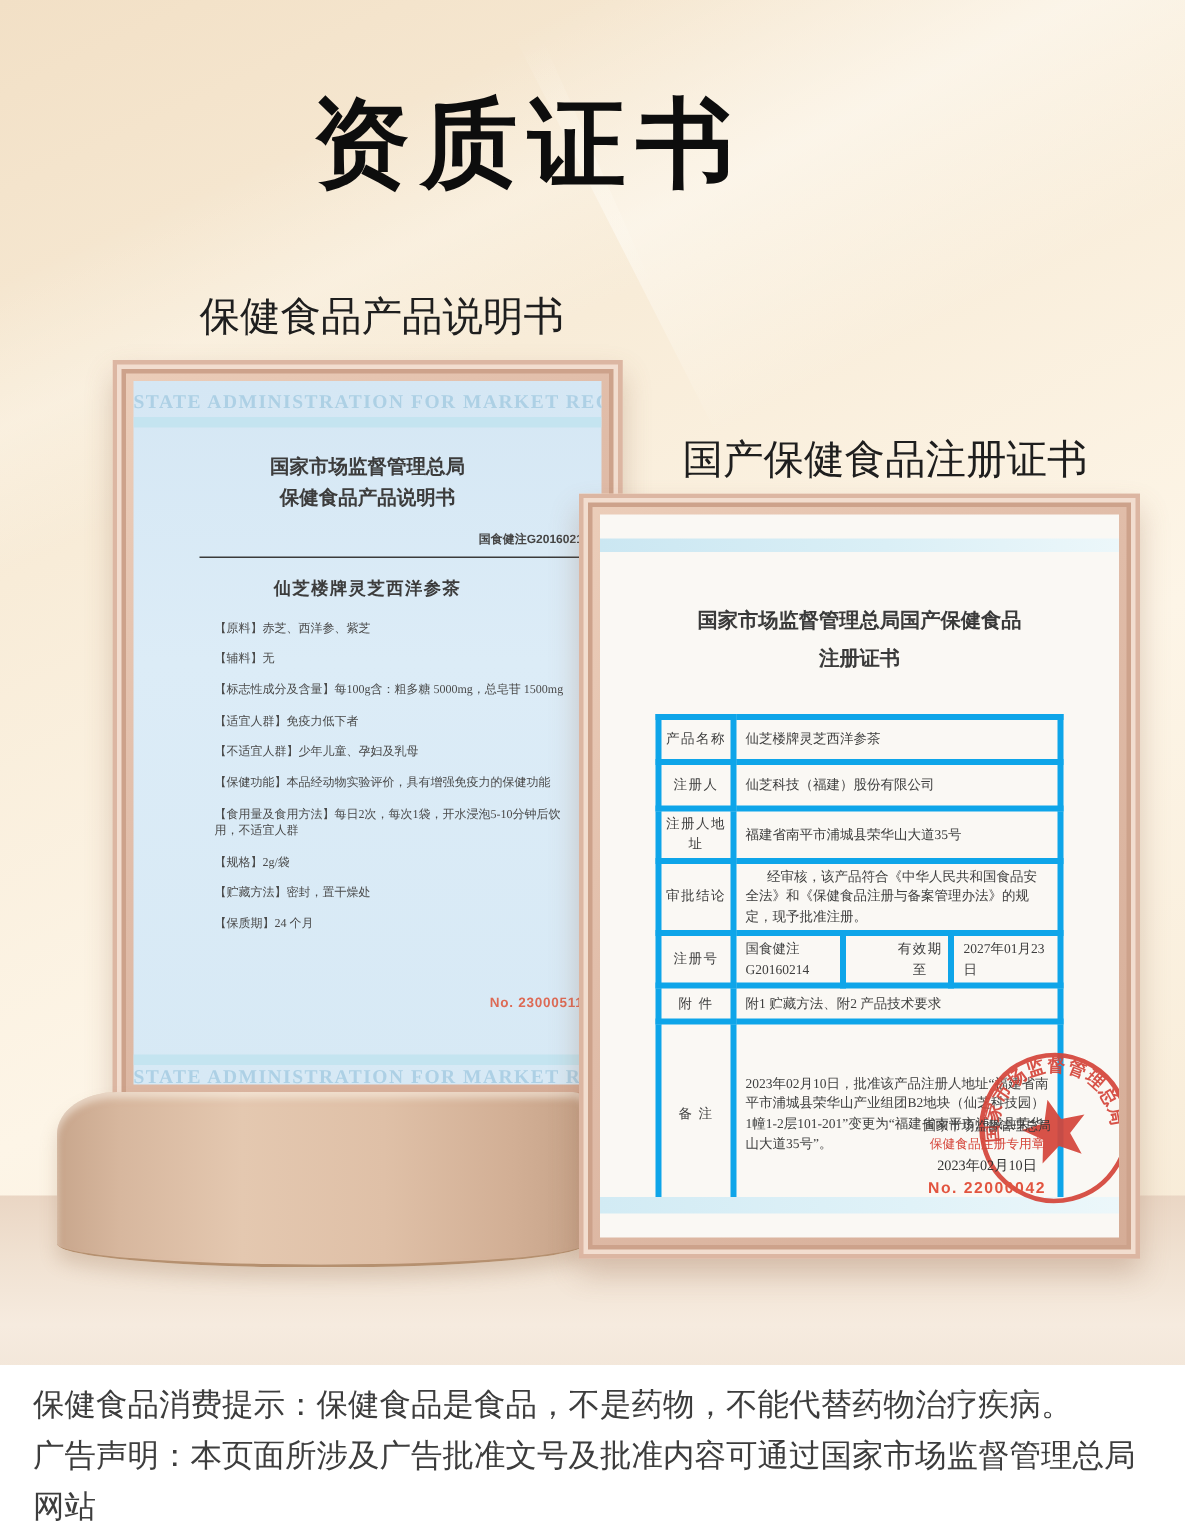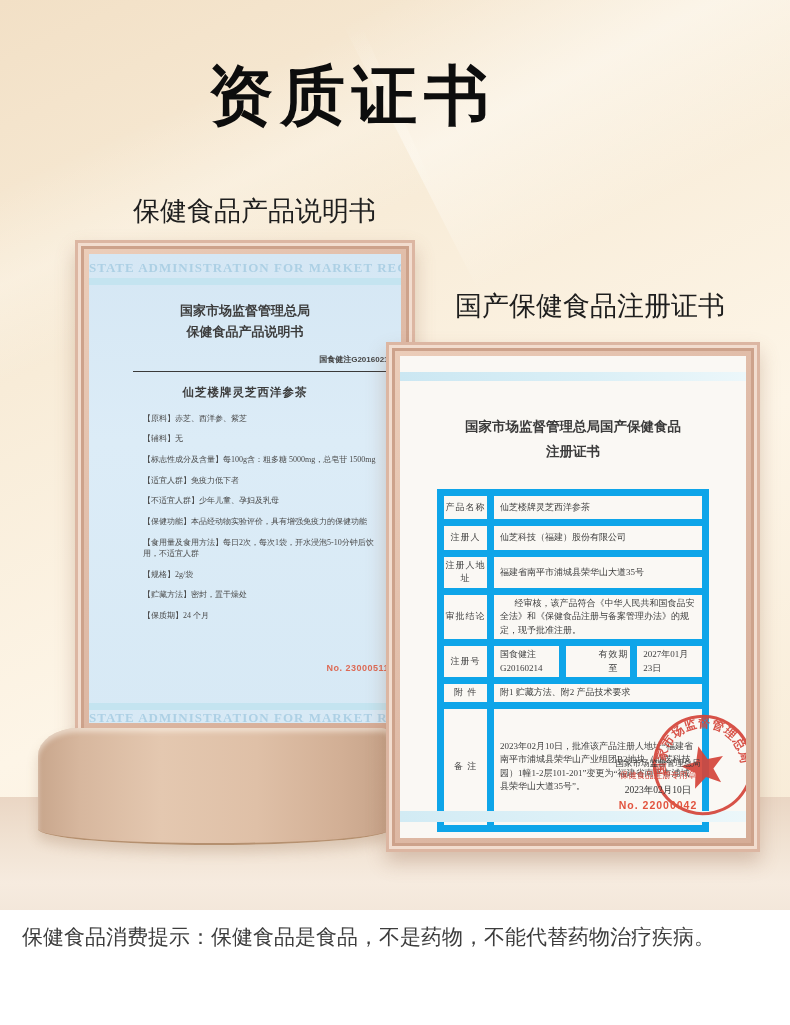--- a/index.html
+++ b/index.html
@@ -22,21 +22,21 @@
   #label-right { left:455px; top:288px; }
 
   #floor { position:absolute; left:0; top:797px; width:790px; height:115px; z-index:1;
     background:linear-gradient(180deg,#ead6c4 0%,#f0e1d1 35%,#f6ebdf 75%,#f3e7da 100%); }
 
   .frame { position:absolute; padding:14px;
     background:linear-gradient(135deg,#ecceba 0%,#e0bca8 45%,#d5ac96 100%);
     box-shadow: inset 0 0 0 3px #dcb6a2, inset 0 0 0 6px #f2ddcf, inset 0 0 0 9px #cda28b,
                 0 10px 18px rgba(145,100,72,.30); }
   #frame-left  { left:75px;  top:240px; width:340px; height:497px; z-index:2; }
-  #frame-right { left:386px; top:342px; width:374px; height:510px; z-index:4; }
+  #frame-right { left:386px; top:329px; width:374px; height:510px; z-index:4; }
 
   .paper { position:relative; width:100%; height:100%; overflow:hidden; }
   .paper-blue  { background:linear-gradient(180deg,#d5e7f4 0%,#dcecf7 40%,#d7e9f5 100%); }
   .paper-white { background:#faf8f4; }
 
   .wm-band { font-family:"Liberation Serif", serif; font-weight:bold; font-size:13px;
     color:#a6cce2; letter-spacing:1px; white-space:nowrap; text-align:center; opacity:.85; }
   .wm-top { margin-top:6px; }
   .wm-clip { height:13px; overflow:hidden; }
   .stripe-blue { height:7px; background:#c4e4f0; margin-top:2px; }
@@ -56,21 +56,21 @@
   .serial-left { position:absolute; right:12px; bottom:50px; color:#dd6a55;
     font-size:9px; font-weight:bold; letter-spacing:.5px; }
   .left-bottom { position:absolute; left:0; right:0; bottom:0; }
 
   .stripe-r-top { height:9px; margin-top:16px;
     background:linear-gradient(90deg,#cbe7f2 0%,#daeff6 55%,#ecf7fa 100%); }
   .title-r { margin-top:34px; text-align:center; font-family:"Liberation Serif", serif;
     font-weight:bold; font-size:13.5px; color:#3a3a3a; line-height:1.85; }
   table.cert { margin:24px auto 0; border-collapse:collapse; table-layout:fixed; width:272px;
     font-family:"Liberation Serif", serif; font-size:9px; color:#3e3e3e; }
-  table.cert td { border:7px solid #0ea5e9; padding:2px 6px; vertical-align:middle; line-height:1.5; }
+  table.cert td { border:4px solid #0ea5e9; padding:2px 6px; vertical-align:middle; line-height:1.5; }
   table.cert td.lbl { text-align:center; padding:2px 1px; letter-spacing:1px; }
   .indent { text-indent:1.6em; }
   .stripe-r-bottom { position:absolute; left:0; right:0; bottom:16px; height:11px;
     background:linear-gradient(90deg,#d2ebf4 0%,#e0f2f8 60%,#ecf7fa 100%); }
 
   .seal-wrap { position:absolute; right:-14px; top:356px; width:150px; z-index:2; text-align:right; }
   svg.seal { width:106px; height:106px; transform:rotate(-14deg); opacity:.92; margin-right:4px; }
   .stamp-lines { position:absolute; right:0; top:402px; width:176px; text-align:center; z-index:3; }
   .stamp-lines .s1 { font-size:8.5px; color:#3a3a3a; font-family:"Liberation Serif", serif; }
   .stamp-lines .s2 { font-size:8.5px; color:#d5453a; font-weight:normal; font-family:"Liberation Serif", serif; }
@@ -190,14 +190,15 @@
       <div class="s2">保健食品注册专用章</div>
       <div class="s3">2023年02月10日</div>
       <div class="s4">No. 22000042</div>
     </div>
     <div class="stripe-r-bottom"></div>
   </div>
 </div>
 
 <div id="footer">
   <div>保健食品消费提示：保健食品是食品，不是药物，不能代替药物治疗疾病。</div>
+  <div>广告声明：本页面所涉及广告批准文号及批准内容可通过国家市场监督管理总局网站</div>
   <div></div>
 </div>
 
 </body></html>

